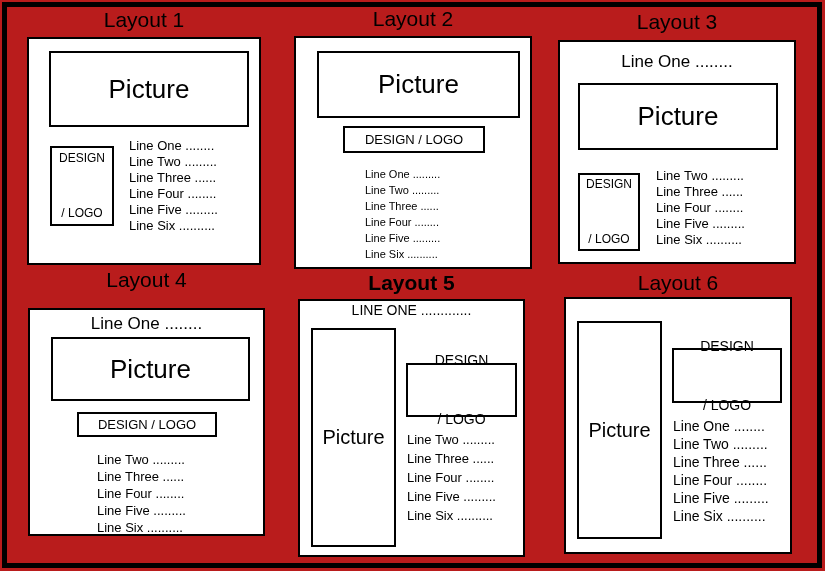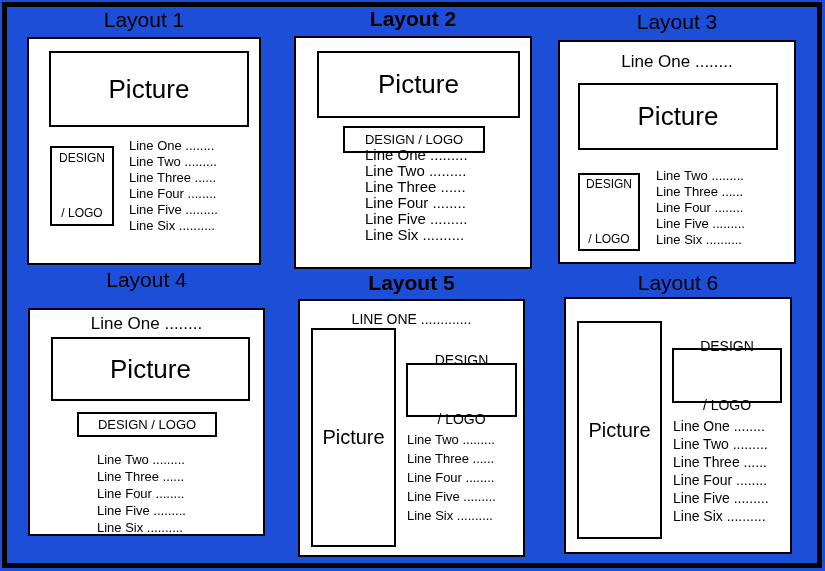--- a/index.html
+++ b/index.html
@@ -1,17 +1,17 @@
 <!DOCTYPE html>
 <html><head>
 <meta charset="utf-8">
 <style>
   html, body { margin:0; padding:0; background:#ffffff; }
   .canvas {
-    position:relative; width:825px; height:571px; background:#1d4ed8;
+    position:relative; width:825px; height:571px; background:#b91c1c;
     font-family:"Liberation Sans", sans-serif; color:#000; overflow:hidden;
   }
   .frame {
     position:absolute; left:2px; top:2px; right:3px; bottom:3px;
     border:5px solid #000;
   }
   .panel-title {
     position:absolute; text-align:center; font-size:21px; line-height:24px;
     white-space:nowrap;
   }
@@ -48,29 +48,29 @@
     <div class="lines" style="left:100px; top:99px; font-size:13px; line-height:16px;">
       <div>Line One ........</div>
       <div>Line Two .........</div>
       <div>Line Three ......</div>
       <div>Line Four ........</div>
       <div>Line Five .........</div>
       <div>Line Six ..........</div>
     </div>
   </div>
 
-  <div class="panel-title" style="left:294px; top:7px; width:238px;font-weight:bold;">Layout 2</div>
+  <div class="panel-title" style="left:294px; top:7px; width:238px;">Layout 2</div>
   <div class="panel" style="left:294px; top:36px; width:238px; height:233px;">
     <div class="box" style="left:21px; top:13px; width:203px; height:67px; font-size:26px;">
       <span>Picture</span>
     </div>
     <div class="box" style="left:47px; top:88px; width:142px; height:27px; font-size:13px;">
       <span>DESIGN / LOGO</span>
     </div>
-    <div class="lines" style="left:69px; top:109px; font-size:15px; line-height:16px;">
+    <div class="lines" style="left:69px; top:128px; font-size:11px; line-height:16px;">
       <div>Line One .........</div>
       <div>Line Two .........</div>
       <div>Line Three ......</div>
       <div>Line Four ........</div>
       <div>Line Five .........</div>
       <div>Line Six ..........</div>
     </div>
   </div>
 
   <div class="panel-title" style="left:558px; top:10px; width:238px;">Layout 3</div>
@@ -105,21 +105,21 @@
       <div>Line Two .........</div>
       <div>Line Three ......</div>
       <div>Line Four ........</div>
       <div>Line Five .........</div>
       <div>Line Six ..........</div>
     </div>
   </div>
 
   <div class="panel-title" style="left:298px; top:271px; width:227px;font-weight:bold;">Layout 5</div>
   <div class="panel" style="left:298px; top:299px; width:227px; height:258px;">
-    <div class="header-line" style="top:10px; font-size:14px;">LINE ONE .............</div>
+    <div class="header-line" style="top:1px; font-size:14px;">LINE ONE .............</div>
     <div class="box" style="left:11px; top:27px; width:85px; height:219px; font-size:20px;">
       <span>Picture</span>
     </div>
     <div class="box col" style="left:106px; top:62px; width:111px; height:54px; font-size:14px; line-height:19px;">
       <span>DESIGN</span>
       <span>/ LOGO</span>
     </div>
     <div class="lines" style="left:107px; top:129px; font-size:13px; line-height:19px;">
       <div>Line Two .........</div>
       <div>Line Three ......</div>

